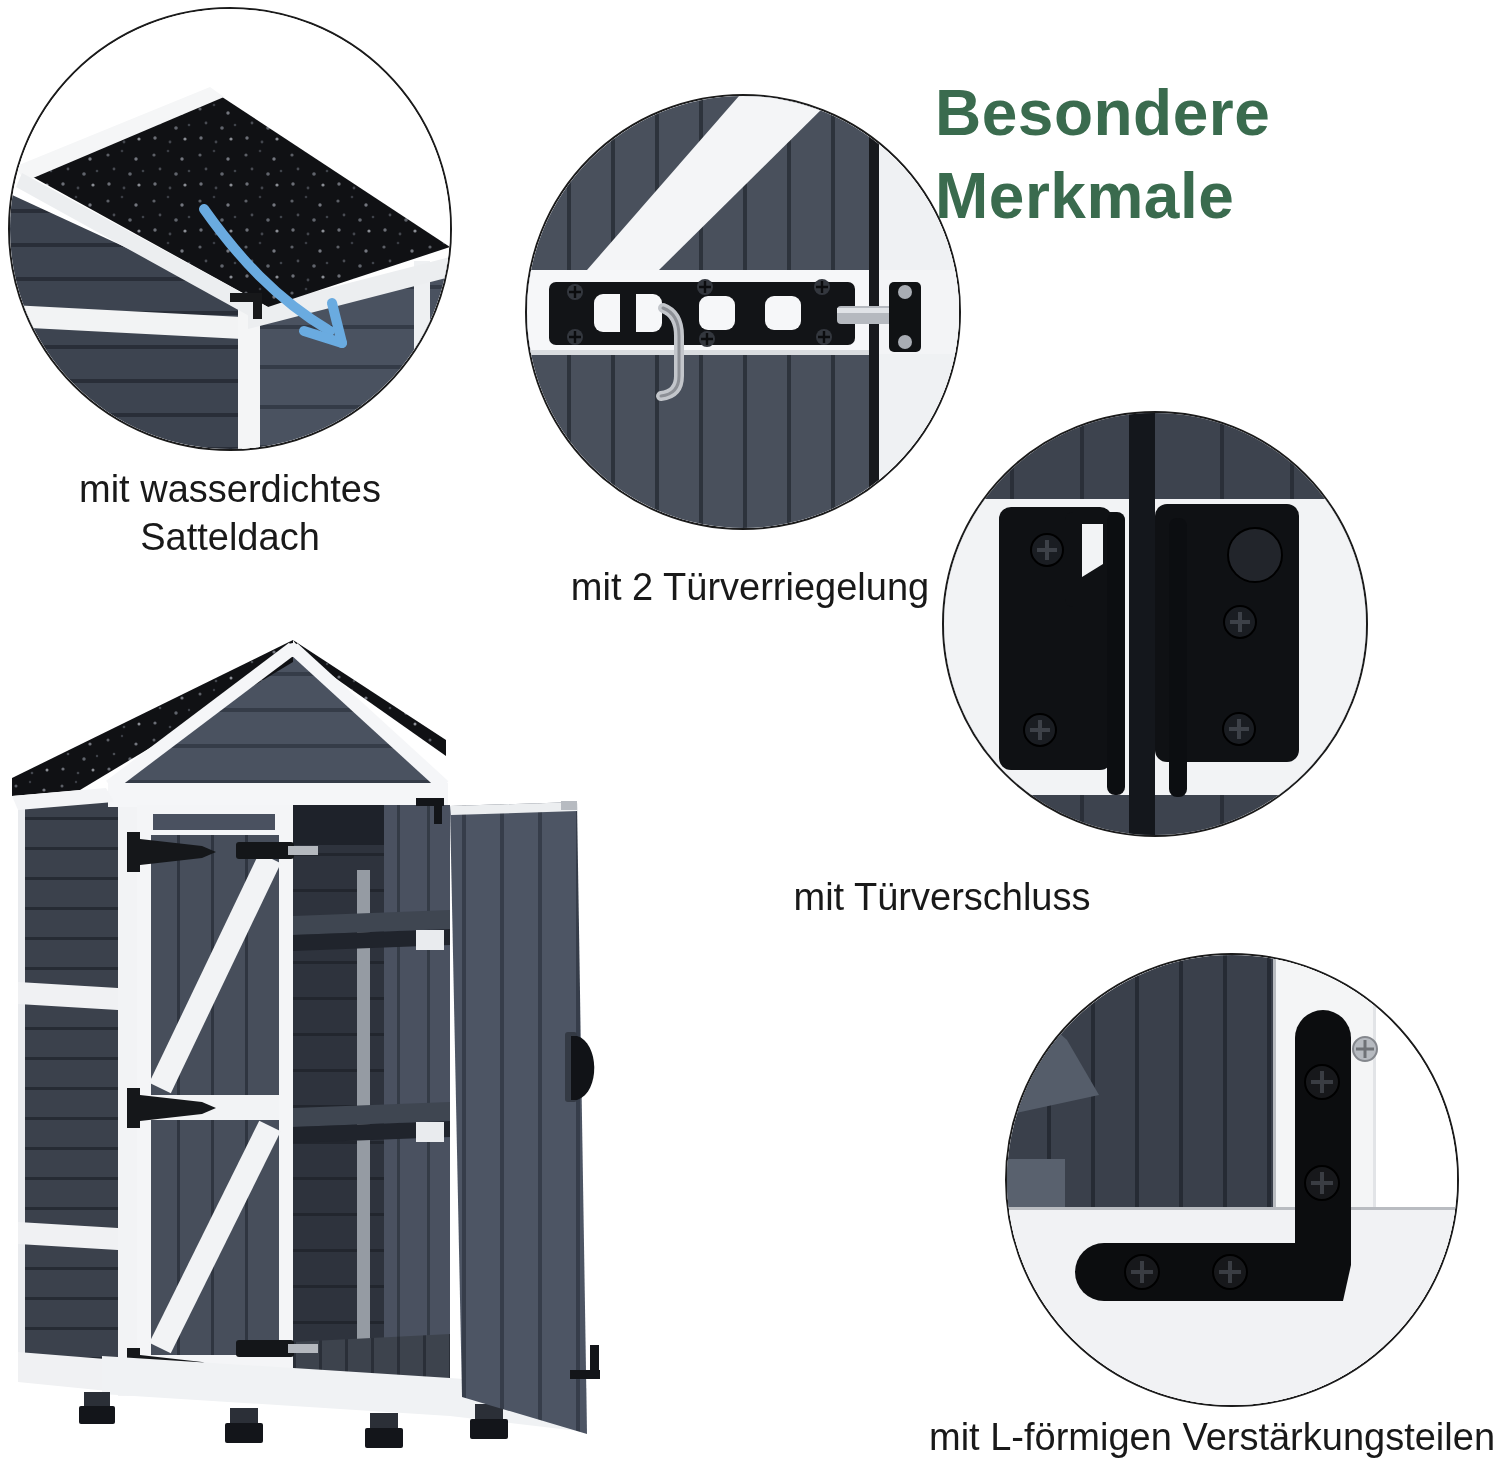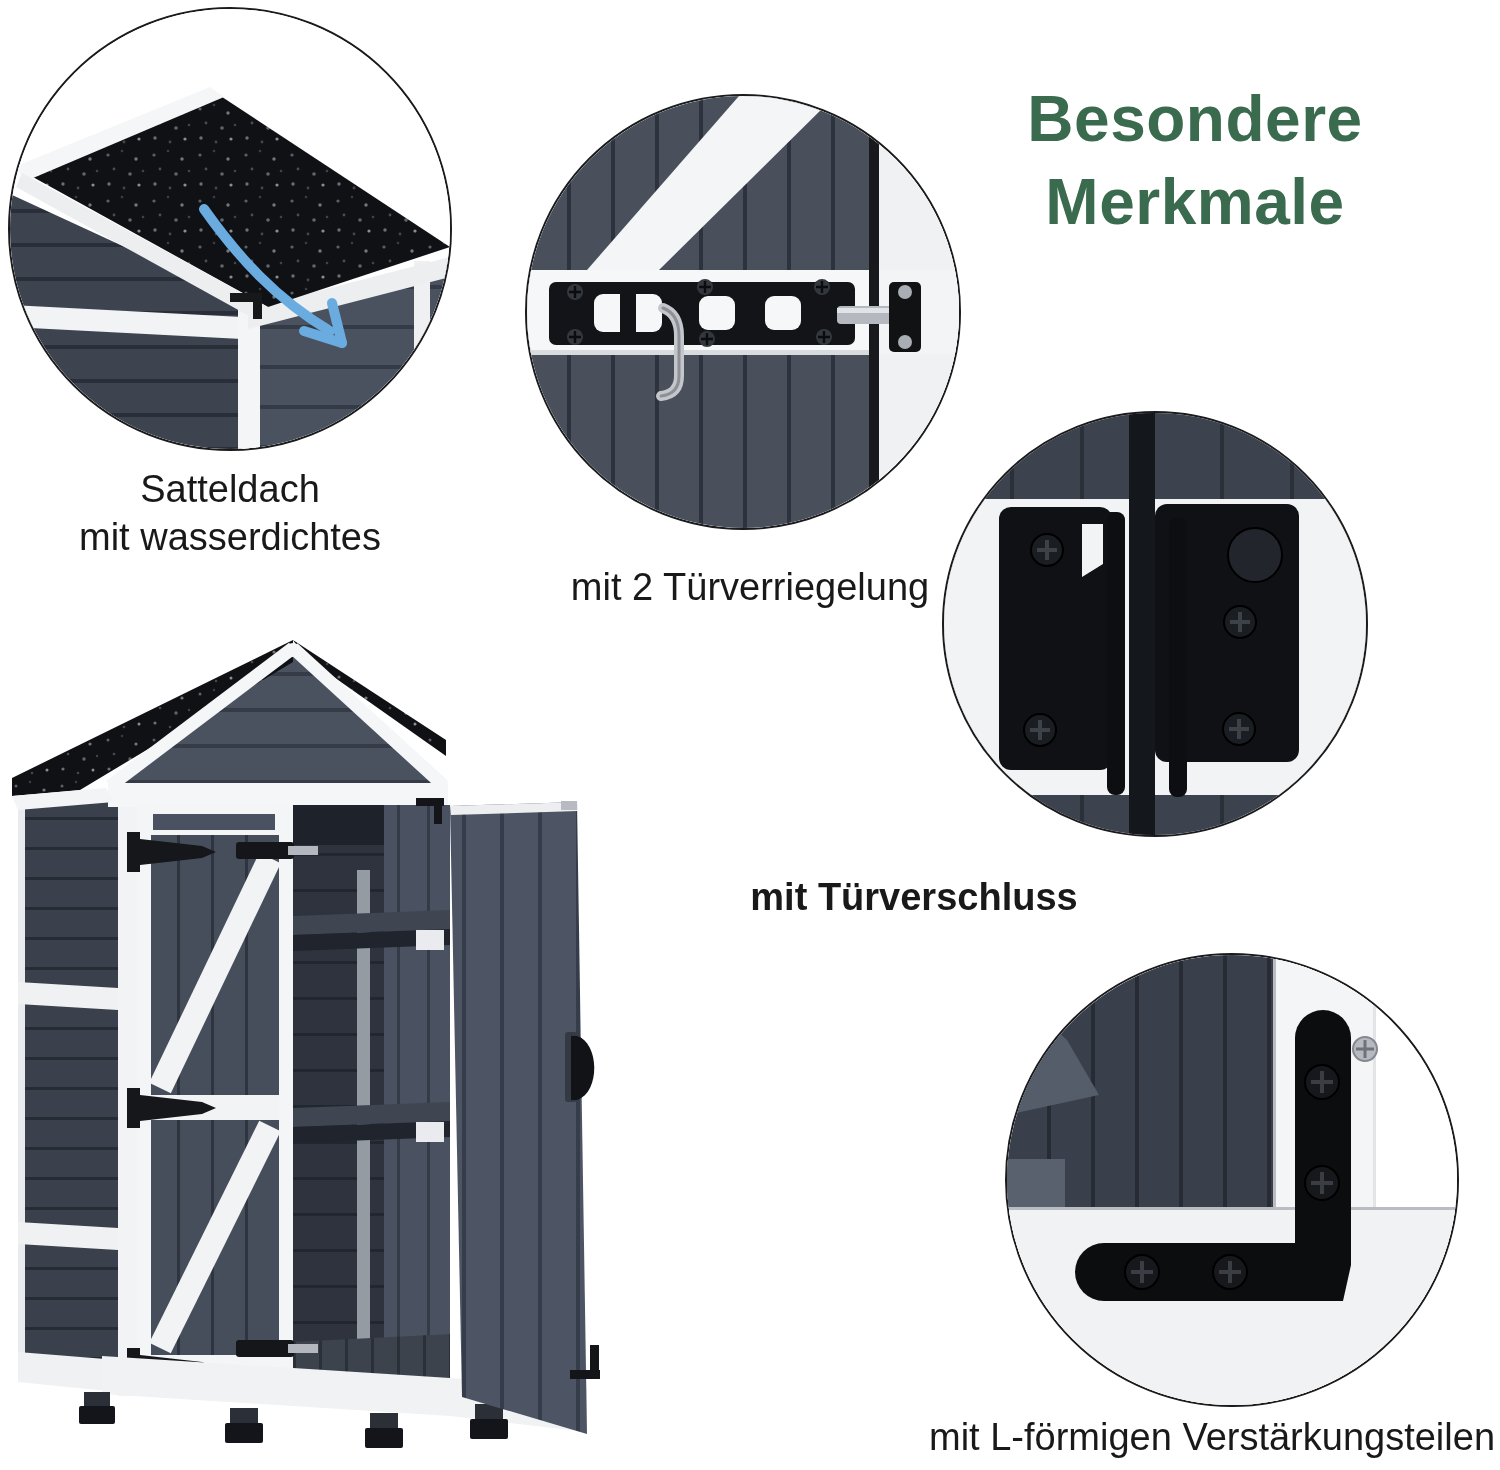--- a/index.html
+++ b/index.html
@@ -1,22 +1,22 @@
 <!DOCTYPE html>
 <html><head>
 <meta charset="utf-8">
 <style>
   html,body{margin:0;padding:0;background:#ffffff;}
   #stage{position:relative;width:1500px;height:1470px;background:#ffffff;overflow:hidden;
          font-family:"Liberation Sans","DejaVu Sans",sans-serif;}
   .circle{position:absolute;border-radius:50%;overflow:hidden;border:2px solid #1b1b1b;background:#fff;}
   .circle svg{display:block;}
   .caption{position:absolute;text-align:center;color:#191919;font-size:38px;line-height:1.26;}
-  #heading{position:absolute;top:72px;right:45px;width:520px;text-align:center;
-           color:#3a6b4e;font-size:64px;font-weight:700;line-height:1.29;letter-spacing:.5px;margin-top:6px;}
+  #heading{position:absolute;top:72px;right:45px;width:520px;text-align:left;
+           color:#3a6b4e;font-size:64px;font-weight:700;line-height:1.29;letter-spacing:.5px;}
   .photo{position:absolute;}
 </style>
 </head>
 <body>
 
 <div id="stage">
 
   <div id="heading">
     <div>Besondere</div>
     <div>Merkmale</div>
@@ -65,22 +65,22 @@
 
       <g fill="none" stroke="#6aabe0" stroke-width="10" stroke-linecap="round">
         <path d="M 194,200 C 228,248 266,290 320,322"></path>
         <path d="M 332,334 L 294,322"></path>
         <path d="M 332,334 L 322,294"></path>
       </g>
     </svg>
   </div>
 
   <div class="caption" style="left:30px;top:466px;width:400px;">
+    <div>mit wasserdichtes</div>
     <div>Satteldach</div>
-    <div>mit wasserdichtes</div>
   </div>
 
   <div class="circle" style="left:525px;top:94px;width:432px;height:432px;">
     <svg width="432" height="432" viewBox="0 0 432 432">
       <defs>
         <pattern id="c2vp" width="44" height="10" patternUnits="userSpaceOnUse">
           <rect width="44" height="10" fill="#49505c"></rect>
             <rect x="40" width="4" height="10" fill="#2d333c"></rect>
         </pattern>
       </defs>
@@ -157,21 +157,21 @@
 
       <rect x="163" y="100" width="18" height="282" rx="8" fill="#0c0e11"></rect>
       <rect x="225" y="105" width="18" height="279" rx="8" fill="#0c0e11"></rect>
 
       <g stroke="#3d4148" stroke-width="4">
         <path d="M93,137h20M103,127v20 M86,317h20M96,307v20 M286,209h20M296,199v20 M285,316h20M295,306v20"></path>
       </g>
     </svg>
   </div>
 
-  <div class="caption" style="left:719px;top:874px;width:390px;font-weight:bold;">
+  <div class="caption" style="left:747px;top:874px;width:390px;">
     <div>mit Türverschluss</div>
   </div>
 
   <div class="circle" style="left:1005px;top:953px;width:450px;height:450px;">
     <svg width="450" height="450" viewBox="0 0 450 450">
       <defs>
         <pattern id="c4vg" width="44" height="10" patternUnits="userSpaceOnUse">
           <rect width="44" height="10" fill="#3a404b"></rect>
             <rect x="40" width="4" height="10" fill="#262b34"></rect>
         </pattern>

